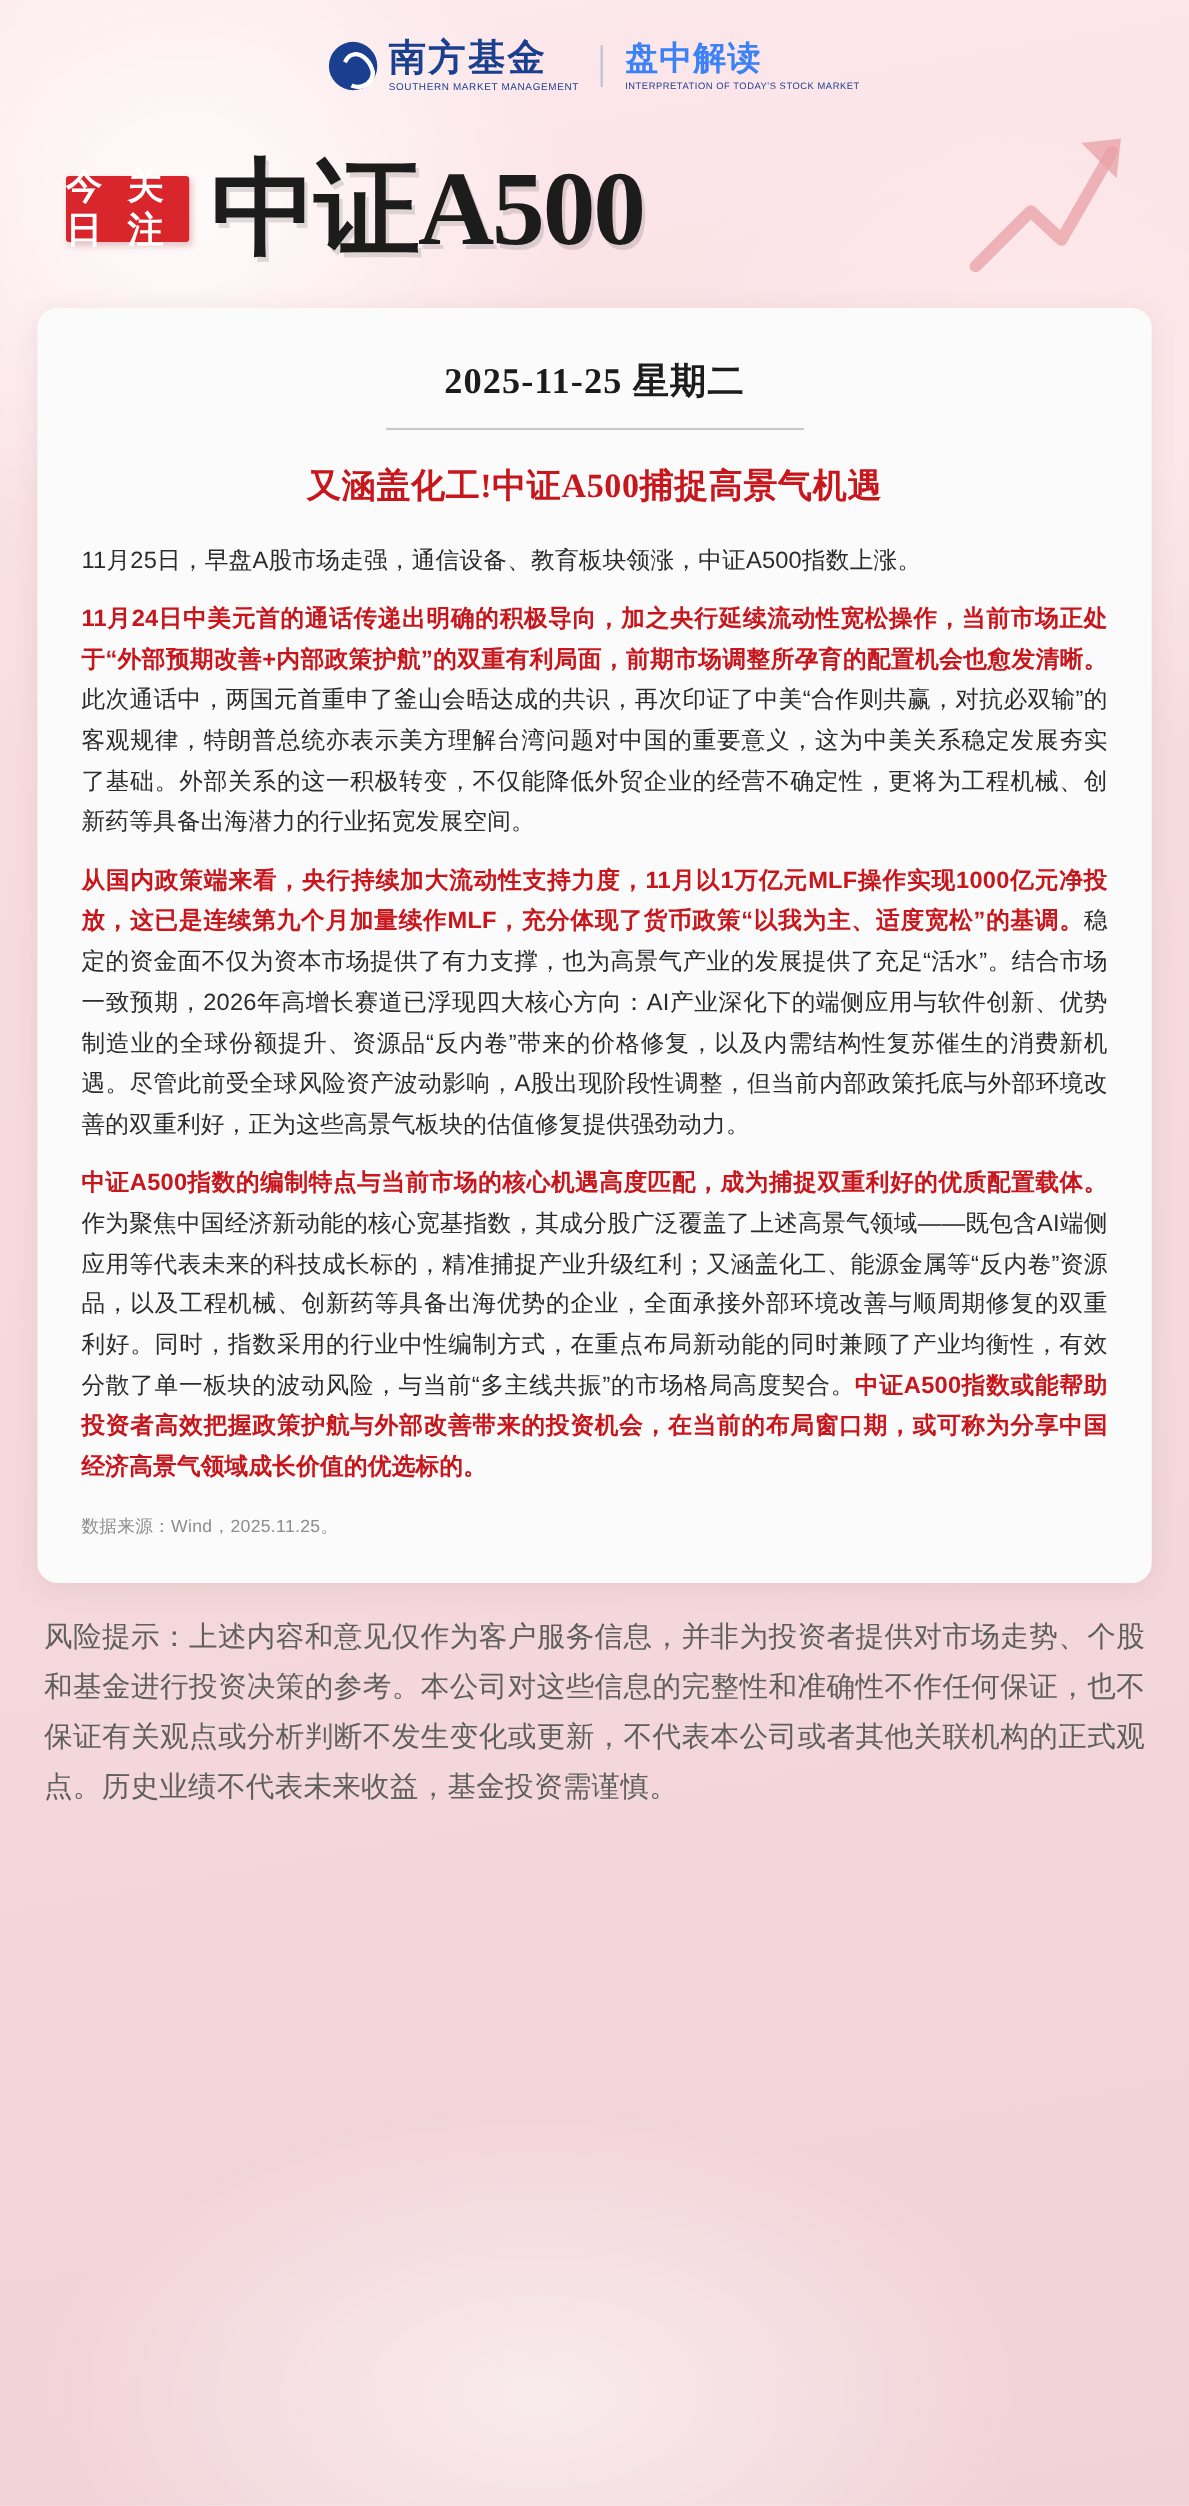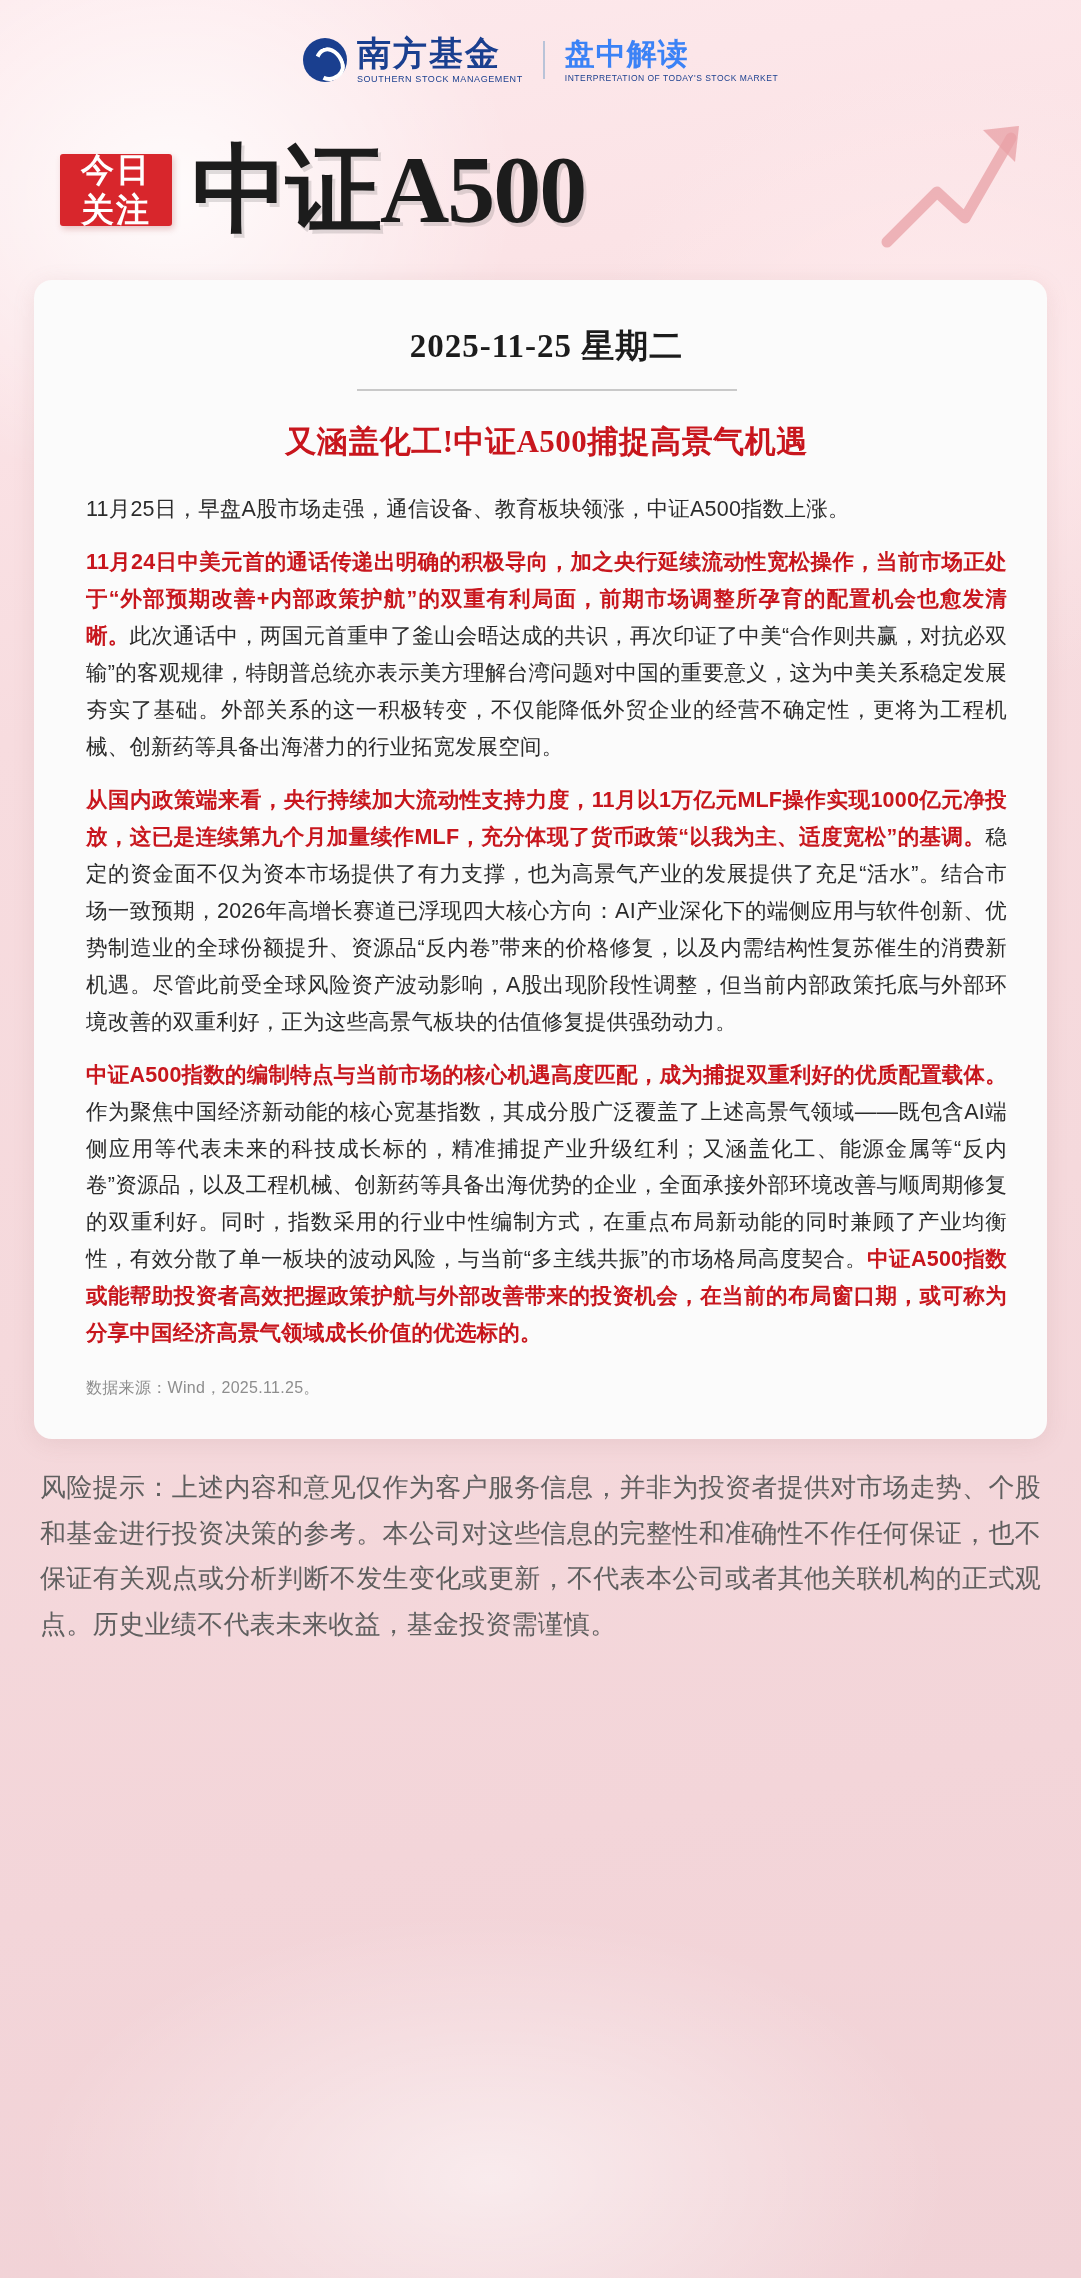--- a/index.html
+++ b/index.html
@@ -104,29 +104,29 @@
   .title-row {
     position: relative;
     display: flex;
     align-items: center;
     gap: 20px;
     padding: 38px 0 0 60px;
     height: 150px;
   }
   .focus-badge {
     width: 112px;
-    height: 72px;
+    height: 60px;
     background: #d8262c;
     color: #fff;
     font-size: 33px;
     font-weight: bold;
     line-height: 40px;
     letter-spacing: 2px;
     display: flex;
-    flex-direction: column;
+    flex-direction: row;
     align-items: center;
     justify-content: center;
     border-radius: 3px;
     font-family: "Liberation Serif", serif;
     flex: none;
     box-shadow: 2px 3px 6px rgba(170,60,60,0.28);
   }
   .big-title {
     font-size: 96px;
     font-weight: bold;
@@ -145,21 +145,21 @@
     height: 140px;
     pointer-events: none;
   }
 
   
   .card {
     position: relative;
     margin: 34px 34px 0 34px;
     background: #fbfbfb;
     border-radius: 18px;
-    padding: 44px 40px 40px 52px;
+    padding: 44px 40px 40px 40px;
     box-shadow: 0 4px 22px rgba(160,110,115,0.14);
   }
   .date-line {
     text-align: center;
     font-size: 33px;
     font-weight: bold;
     color: #1c1c1c;
     font-family: "Liberation Serif", serif;
     letter-spacing: 1px;
   }
@@ -213,21 +213,21 @@
 
 <div class="bg-glow-1"></div>
 <div class="bg-glow-2"></div>
 <div class="bg-glow-3"></div>
 
 <div class="brand-bar">
   <div class="brand-mark">
     <div class="brand-logo-icon"></div>
     <div>
       <div class="brand-text-cn">南方基金</div>
-      <div class="brand-text-en">SOUTHERN STOCK MANAGEMENT</div>
+      <div class="brand-text-en">SOUTHERN MARKET MANAGEMENT</div>
     </div>
   </div>
   <div class="brand-divider"></div>
   <div>
     <div class="brand-sub-cn">盘中解读</div>
     <div class="brand-sub-en">INTERPRETATION OF TODAY'S STOCK MARKET</div>
   </div>
 </div>
 
 <div class="title-row">

